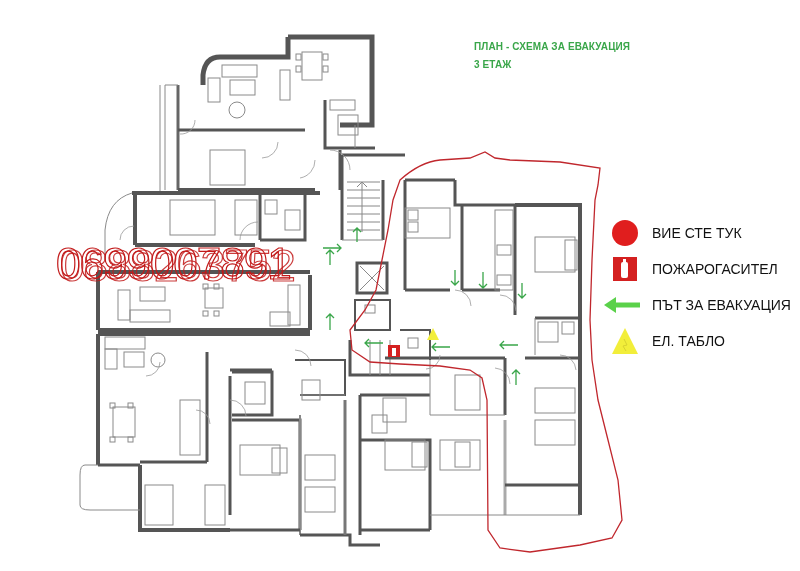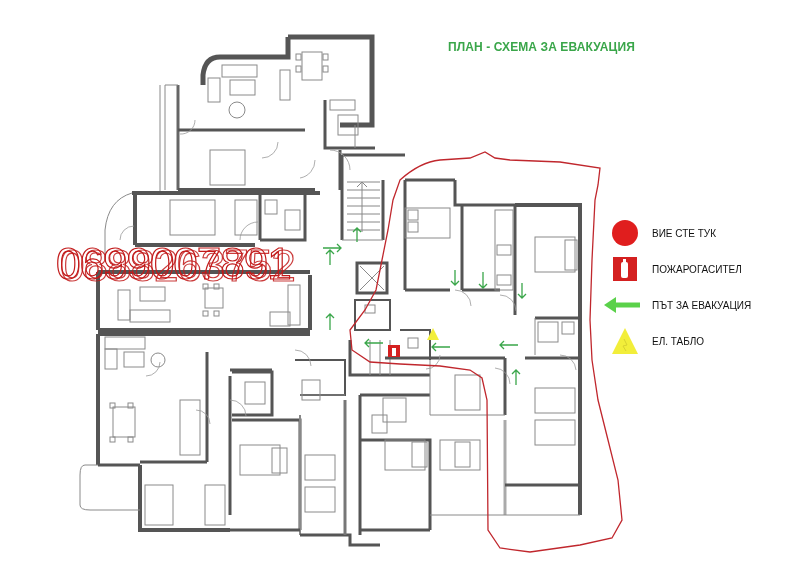--- a/index.html
+++ b/index.html
@@ -1,23 +1,23 @@
 <!DOCTYPE html>
 <html><head>
 <meta charset="utf-8">
 <style>
   html,body{margin:0;padding:0;background:#ffffff;}
   body{width:800px;height:571px;position:relative;overflow:hidden;font-family:"Liberation Sans",sans-serif;}
   #plan{position:absolute;left:0;top:0;width:800px;height:571px;}
-  .title{position:absolute;left:448px;top:38px;color:#3aa64a;font-family:"Liberation Sans",sans-serif;font-weight:bold;font-size:12px;line-height:18px;letter-spacing:0.1px;}
+  .title{position:absolute;left:474px;top:38px;color:#3aa64a;font-family:"Liberation Sans",sans-serif;font-weight:bold;font-size:10px;line-height:18px;letter-spacing:0.1px;}
   .title div{white-space:nowrap;}
   .legend{position:absolute;left:600px;top:218px;width:190px;}
   .legend-row{position:absolute;left:0;height:30px;display:flex;align-items:center;}
   .legend-row .sym{width:40px;height:30px;position:relative;}
-  .legend-row .lbl{position:absolute;left:52px;font-size:10px;color:#111;white-space:nowrap;font-family:"Liberation Sans",sans-serif;}
+  .legend-row .lbl{position:absolute;left:52px;font-size:14px;color:#111;white-space:nowrap;font-family:"Liberation Sans",sans-serif;}
   .watermark{position:absolute;left:56px;top:242px;font-family:"Liberation Sans",sans-serif;font-size:44px;letter-spacing:-1px;color:transparent;-webkit-text-stroke:1.2px #c21a1a;white-space:nowrap;line-height:44px;}
   .watermark.b{left:60px;top:244px;opacity:0.85;}
 </style>
 </head>
 <body>
 
 <svg id="plan" viewBox="0 0 800 571" xmlns="http://www.w3.org/2000/svg">
   <g fill="none" stroke="#8a8a8a" stroke-width="1">
 
     <g>
@@ -230,20 +230,21 @@
   </g>
 
   <polygon points="433,328 427,340 439,340" fill="#f2ee3a"></polygon>
 </svg>
 
 <div class="watermark">0699007891</div>
 <div class="watermark b">0888263752</div>
 
 <div class="title">
   <div>ПЛАН - СХЕМА ЗА ЕВАКУАЦИЯ</div>
+  <div>3 ЕТАЖ</div>
 </div>
 
 <div class="legend">
   <div class="legend-row" style="top:0px;">
     <div class="sym">
       <svg width="40" height="30">
           <circle cx="25" cy="15" r="13" fill="#e01e1e"></circle>
         </svg>
     </div>
     <span class="lbl">ВИЕ СТЕ ТУК</span>

